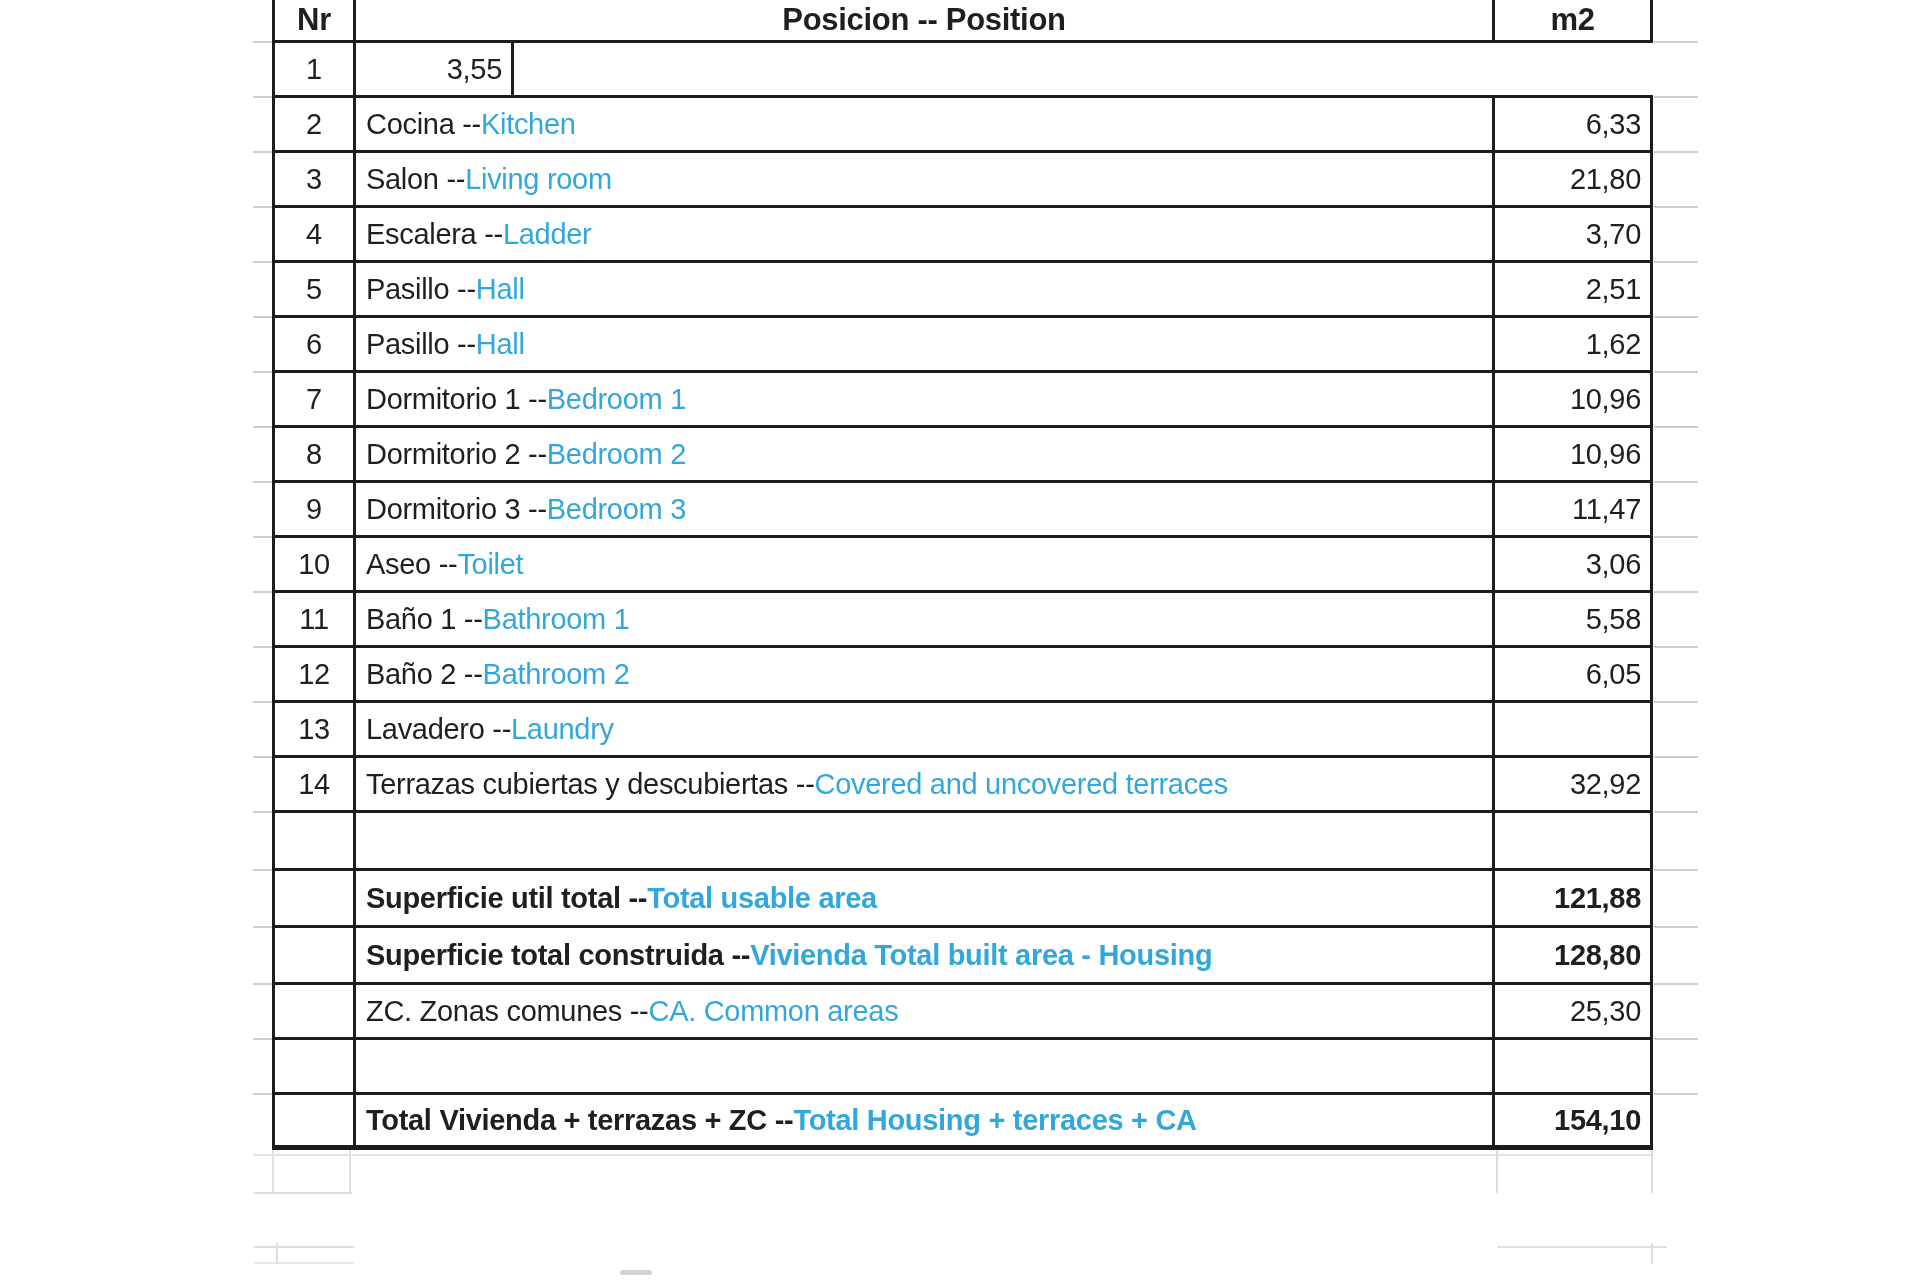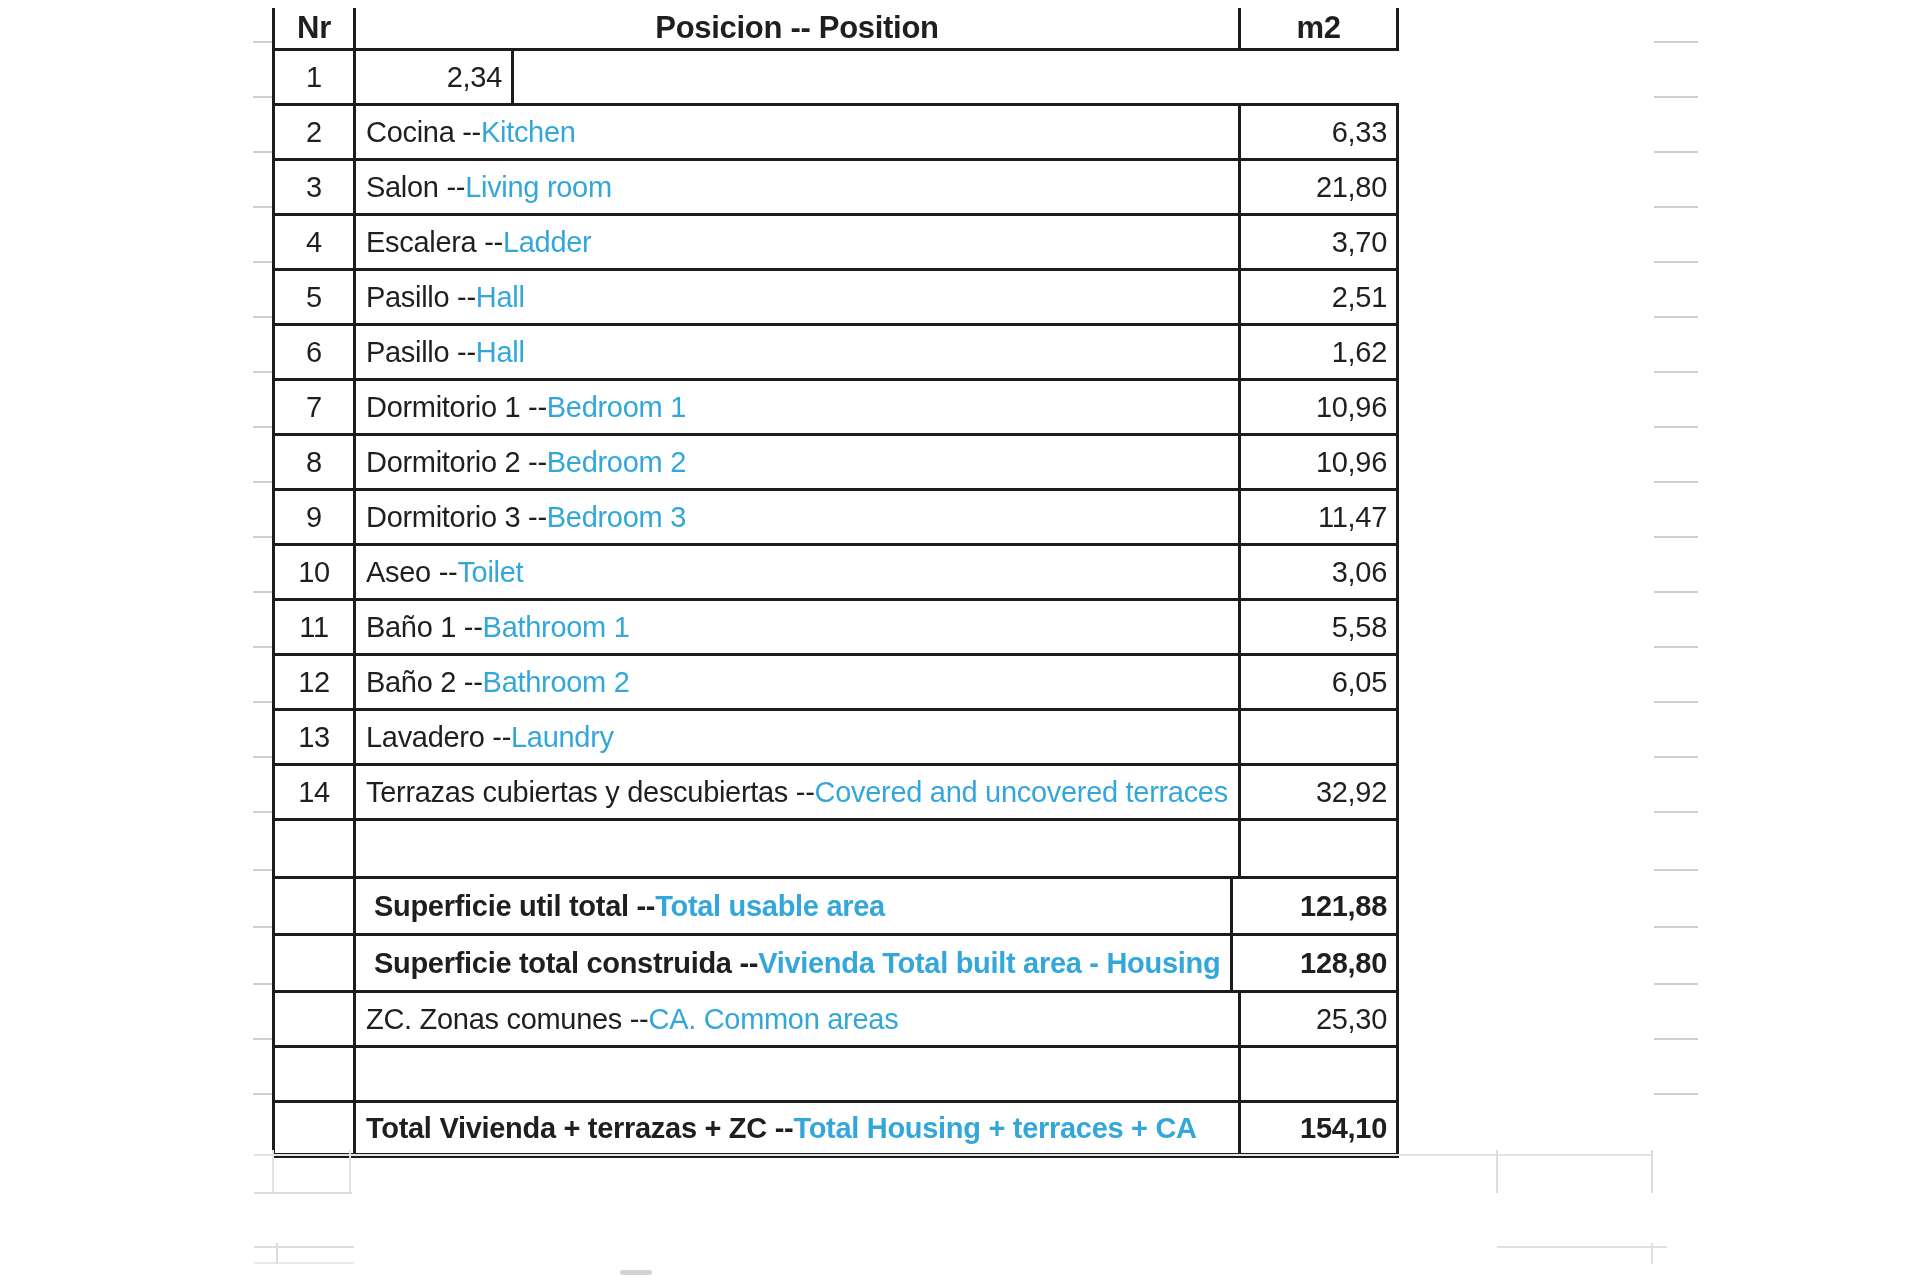--- a/index.html
+++ b/index.html
@@ -2,28 +2,28 @@
 <html><head>
 <meta charset="utf-8">
 <style>
   html,body{margin:0;padding:0;background:#ffffff;}
   .stage{
     position:relative;width:1920px;height:1280px;background:#ffffff;overflow:hidden;
     font-family:"Liberation Sans", sans-serif;color:#1f1f1f;
   }
   
   .atable{
-    position:absolute;left:272px;top:8px;width:1127px;
+    position:absolute;left:272px;top:0;width:1381px;
     border-left:3px solid #1c1c1c;box-sizing:border-box;background:#fff;
   }
   .r{display:flex;height:55px;border-bottom:3px solid #1c1c1c;box-sizing:border-box;
      font-size:29px;letter-spacing:-0.3px;}
   .r.hd{height:43px;}
   .r.e1{height:58px;}
-  .r.s1,.r.s2{height:57px;gap:8px;}
+  .r.s1,.r.s2{height:57px;}
   .r.total{border-bottom-width:5px;}
   .c{border-right:3px solid #1c1c1c;display:flex;align-items:center;box-sizing:border-box;
      overflow:hidden;background:#fff;}
   .c.nr{width:81px;flex:none;justify-content:center;}
   .c.pos{flex:1;padding:0 8px 0 10px;}
   .c.m2{width:158px;flex:none;justify-content:flex-end;padding-right:9px;}
   .hd .c{justify-content:center;font-weight:700;font-size:31px;padding:0;}
   .b{font-weight:700;}
   .en{color:#34a7da;}
   
@@ -47,21 +47,21 @@
   <div class="atable">
 
     <div class="r hd">
       <div class="c nr">Nr</div>
       <div class="c pos">Posicion -- Position</div>
       <div class="c m2">m2</div>
     </div>
 
     <div class="r">
       <div class="c nr">1</div>
-      <div class="c m2">2,34</div>
+      <div class="c m2">3,55</div>
     </div>
     <div class="r">
       <div class="c nr">2</div>
       <div class="c pos">
           <span class="es">Cocina -- </span>
           <span class="en">Kitchen</span>
         </div>
       <div class="c m2">6,33</div>
     </div>
     <div class="r">

